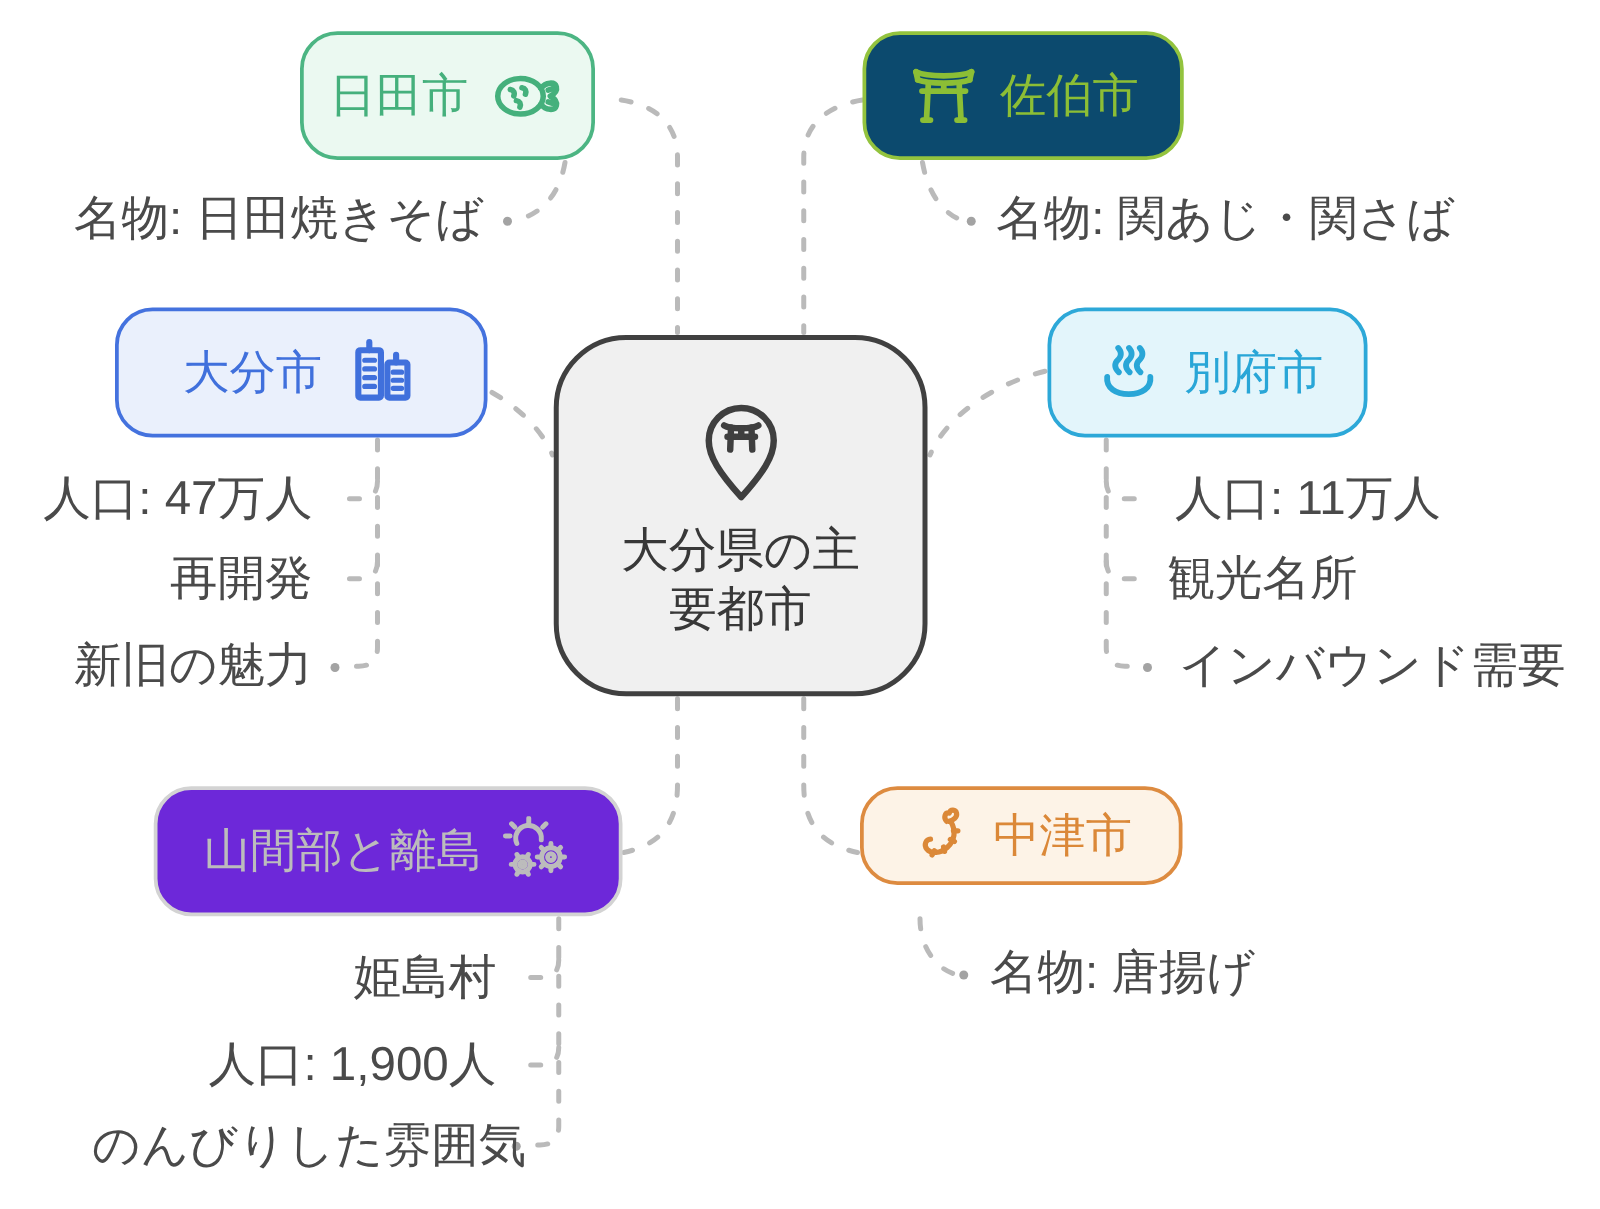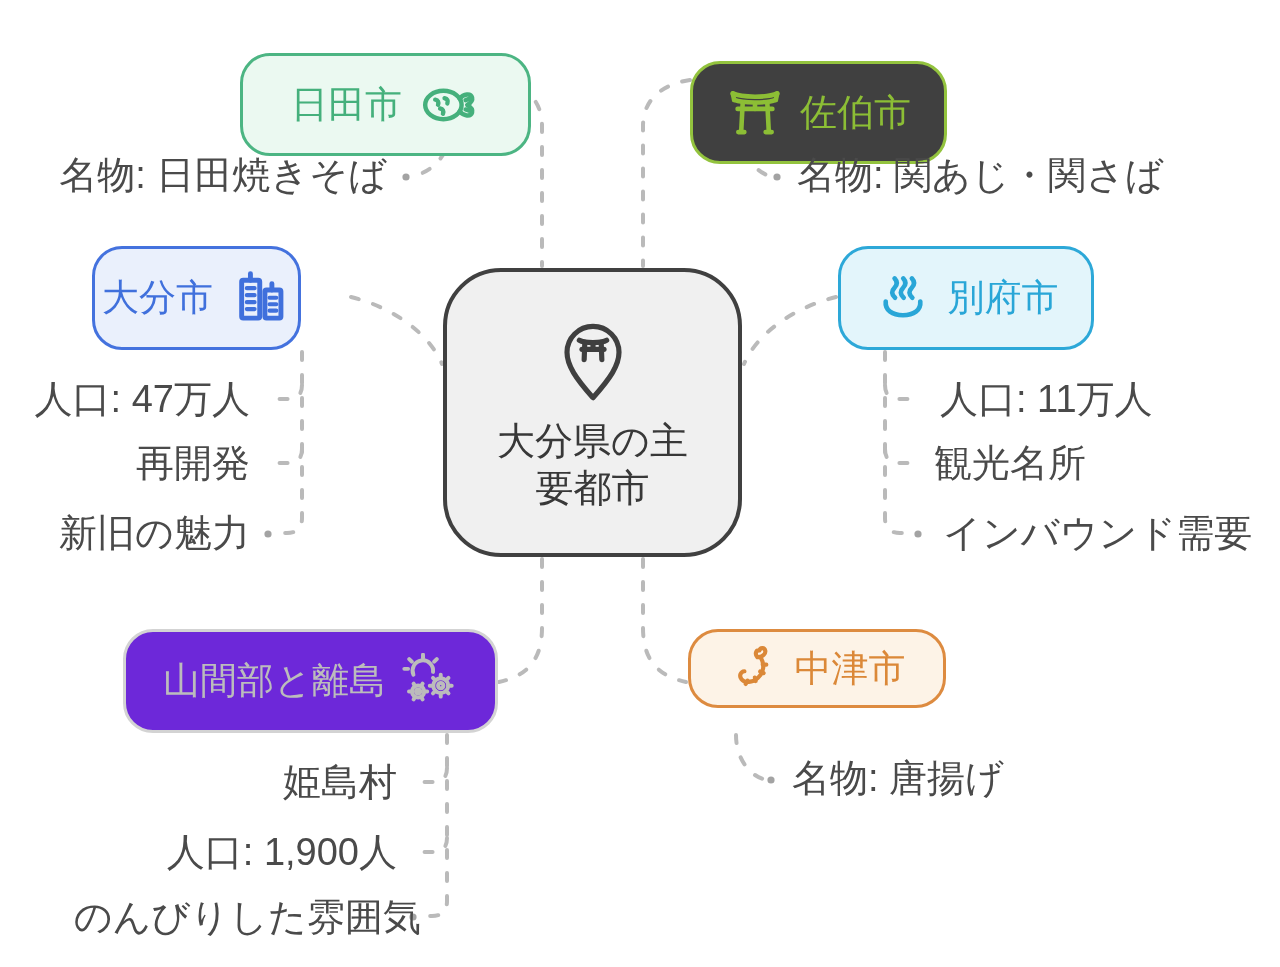--- a/index.html
+++ b/index.html
@@ -21,21 +21,21 @@
     background:#fff;
     font-size:37px;
     font-weight:500;
     white-space:nowrap;
     cursor:pointer;
   }
   .node .nicon{display:flex;align-items:center;justify-content:center;}
   .node svg{display:block;}
   
   .n-hita   {border-color:#4cb583;background:#ebf9f1;color:#45b07c;}
-  .n-saiki  {border-color:#93c33e;background:#404040;color:#8cbe35;margin-top:36px;}
+  .n-saiki  {border-color:#93c33e;background:#0c4a6e;color:#8cbe35;}
   .n-oita   {border-color:#4472de;background:#eaf0fc;color:#4070dc;}
   .n-beppu  {border-color:#2da8d8;background:#e3f5fb;color:#29a6d7;}
   .n-mount  {border-color:#d3d3d3;background:#6d28d9;color:#bcbcbc;}
   .n-nakatsu{border-color:#dd8b40;background:#fdf3e7;color:#db8838;}
   .n-center{
     border:4px solid #404040;background:#f0f0f0;color:#383838;
     border-radius:58px;flex-direction:column;gap:14px;
   }
   .ctitle{font-size:38px;line-height:47px;font-weight:500;text-align:center;color:#383838;}
   .leaf{
@@ -100,21 +100,21 @@
         <path d="M9.55 7.9 L9.35 13.2"></path>
         <path d="M14.45 7.9 L14.65 13.2"></path>
       </svg>
     </span>
     <div class="ctitle">
       <div>大分県の主</div>
       <div>要都市</div>
     </div>
   </div>
 
-  <div class="node n-hita" style="left:240px;top:25px;width:291px;height:103px;margin-top:28px;">
+  <div class="node n-hita" style="left:240px;top:25px;width:236px;height:103px;">
     <span>日田市</span>
     <span class="nicon">
       <svg width="62" height="56" viewBox="0 0 24 24" fill="none" stroke="currentColor" stroke-width="1.9" stroke-linecap="round" stroke-linejoin="round">
         <ellipse cx="9.6" cy="12" rx="7.8" ry="6.1"></ellipse>
         <path d="M16.6 9.3 C18.2 7.1 21.4 6.9 21.9 8.8 C22.2 10 21.2 11.2 19.8 12 C21.2 12.8 22.2 14 21.9 15.2 C21.4 17.1 18.2 16.9 16.6 14.7"></path>
         <path d="M6.1 9.7 C7.3 9.9 7.7 10.8 7.3 11.9"></path>
         <path d="M10.1 9.1 C11.3 9.3 11.7 10.2 11.3 11.3"></path>
         <path d="M8.2 13.5 C9.4 13.7 9.8 14.6 9.4 15.7"></path>
         <path d="M19.1 9.9 L20.6 9.4"></path>
         <path d="M19.1 13.9 L20.6 14.4"></path>
@@ -133,21 +133,21 @@
         <path d="M12 8 L12 10.3"></path>
         <path d="M6.9 7.9 L6.3 19.5"></path>
         <path d="M17.1 7.9 L17.7 19.5"></path>
         <path d="M5.1 19.9 L7.6 19.9"></path>
         <path d="M16.4 19.9 L18.9 19.9"></path>
       </svg>
     </span>
     <span>佐伯市</span>
   </div>
 
-  <div class="node n-oita" style="left:92px;top:246px;width:209px;height:104px;">
+  <div class="node n-oita" style="left:92px;top:246px;width:298px;height:104px;">
     <span>大分市</span>
     <span class="nicon">
       <svg width="62" height="62" viewBox="0 0 24 24" fill="none" stroke="currentColor" stroke-width="1.9" stroke-linecap="round" stroke-linejoin="round">
         <path d="M8.3 2.6 L8.3 5.1"></path>
         <rect x="4.9" y="5.1" width="7" height="14.7" rx="0.6"></rect>
         <path d="M6.9 8.2 L9.9 8.2 M6.9 10.9 L9.9 10.9 M6.9 13.6 L9.9 13.6 M6.9 16.3 L9.9 16.3" stroke-width="1.6"></path>
         <path d="M16.6 6.5 L16.6 8.9"></path>
         <rect x="13.9" y="8.9" width="6.2" height="10.9" rx="0.6"></rect>
         <path d="M15.7 11.9 L18.3 11.9 M15.7 14.4 L18.3 14.4 M15.7 16.9 L18.3 16.9" stroke-width="1.6"></path>
       </svg>

